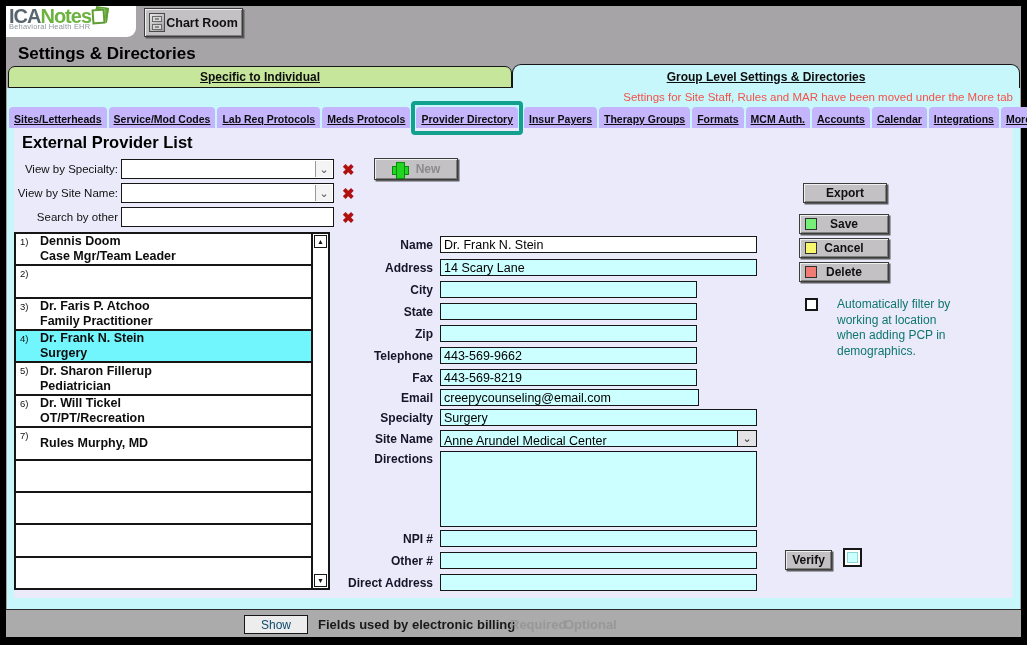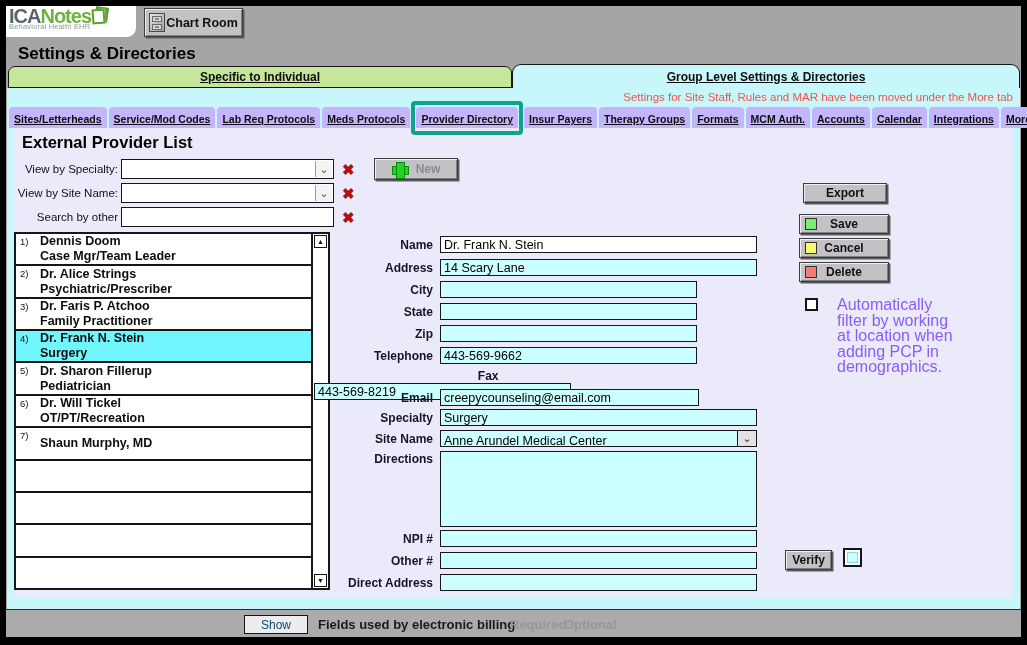--- a/index.html
+++ b/index.html
@@ -87,43 +87,43 @@
   .sb-btn { height:13px; border:1px solid #161616; display:flex; align-items:center; justify-content:center;
             font-size:7px; color:#111; background:#fff; cursor:pointer; }
 
   
   .frow { position:absolute; left:300px; display:flex; align-items:center; }
   .flab { width:119px; text-align:right; margin-right:7px; font-weight:bold; font-size:12px; color:#15152a; }
   .field { height:17px; border:1px solid #161616; background:#ccffff; font-size:12.5px; padding:0 3px; color:#000; }
   .w-wide { width:317px; } .w-mid { width:257px; } .w-email { width:259px; }
   .bg-white { background:#fff; }
   .f-name{top:108px;} .f-address{top:131px;} .f-city{top:153px;} .f-state{top:175px;} .f-zip{top:197px;}
-  .f-tel{top:219px;} .f-fax{top:241px;flex-direction:column;} .f-email{top:261px;} .f-specialty{top:281px;} .f-site{top:302px;}
+  .f-tel{top:219px;} .f-fax{top:241px;} .f-email{top:261px;} .f-specialty{top:281px;} .f-site{top:302px;}
   .f-directions{top:323px; align-items:flex-start;} .f-npi{top:402px;} .f-other{top:424px;} .f-direct{top:446px;}
   .dropdown { position:relative; height:17px; border:1px solid #161616; background:#ccffff; }
   .dd-value { font-size:12.5px; padding:0 3px; line-height:15px; }
   .dd-chev { position:absolute; right:0; top:0; bottom:0; width:19px; background:#e4e2e4;
              border-left:1px solid #161616; display:flex; align-items:center; justify-content:center;
              font-size:11px; color:#333; cursor:pointer; }
   textarea.field { height:76px; resize:none; }
   .f-directions .flab { padding-top:1px; }
 
   
   .act-btn { position:absolute; height:20px; font-size:12px; font-weight:bold; color:#111; }
   .export-btn { left:789px; top:55px; width:84px; }
   .save-btn { left:785px; top:86px; width:90px; }
   .cancel-btn { left:785px; top:110px; width:90px; }
   .delete-btn { left:785px; top:134px; width:90px; }
   .btn-swatch { position:absolute; left:5px; top:3px; width:12px; height:12px; border:1px solid #2f2f2f; }
   .sw-save { background:#77ef77; } .sw-cancel { background:#f8f86e; } .sw-delete { background:#f07c74; }
 
   .auto-filter-checkbox { position:absolute; left:791px; top:170px; width:13px; height:13px;
                           border:2px solid #161616; background:#fff; cursor:pointer; }
-  .auto-filter-note { position:absolute; left:823px; top:169px; width:126px; font-size:16px;
-                      line-height:15.5px; color:#8b5cf6; }
+  .auto-filter-note { position:absolute; left:823px; top:169px; width:126px; font-size:12px;
+                      line-height:15.5px; color:#0f766e; }
 
   .verify-btn { left:771px; top:422px; width:47px; }
   .verify-checkbox { position:absolute; left:829px; top:420px; width:19px; height:19px;
                      border:2px solid #161616; background:#fff; padding:2px; cursor:pointer; }
   .verify-checkbox .inner { width:100%; height:100%; background:#ccffff; border:1px solid #8fd7d7; }
 
   
   .footer-bar { position:absolute; left:0; right:0; top:603px; height:28px; background:#ababab;
                 border-top:1px solid #2a2a2a; }
   .show-btn { position:absolute; left:238px; top:5px; width:64px; height:19px; background:#ededed;
@@ -226,24 +226,20 @@
           <div class="rows">
             <div class="prow">
               <span class="pnum">1)</span>
               <span class="ptexts">
                   <span>Dennis Doom</span>
                   <span>Case Mgr/Team Leader</span>
                 </span>
             </div>
             <div class="prow">
               <span class="pnum">2)</span>
-              <span class="ptexts">
-                  <span>Dr. Alice Strings</span>
-                  <span>Psychiatric/Prescriber</span>
-                </span>
             </div>
             <div class="prow">
               <span class="pnum">3)</span>
               <span class="ptexts">
                   <span>Dr. Faris P. Atchoo</span>
                   <span>Family Practitioner</span>
                 </span>
             </div>
             <div class="prow selected">
               <span class="pnum">4)</span>
@@ -262,21 +258,21 @@
             <div class="prow">
               <span class="pnum">6)</span>
               <span class="ptexts">
                   <span>Dr. Will Tickel</span>
                   <span>OT/PT/Recreation</span>
                 </span>
             </div>
             <div class="prow">
               <span class="pnum">7)</span>
               <span class="ptexts">
-                  <span>Shaun Murphy, MD</span>
+                  <span>Rules Murphy, MD</span>
                   <span></span>
                 </span>
             </div>
             <div class="prow"></div>
             <div class="prow"></div>
             <div class="prow"></div>
             <div class="prow"></div>
           </div>
           <div class="scrollbar">
             <div class="sb-btn">▲</div>

